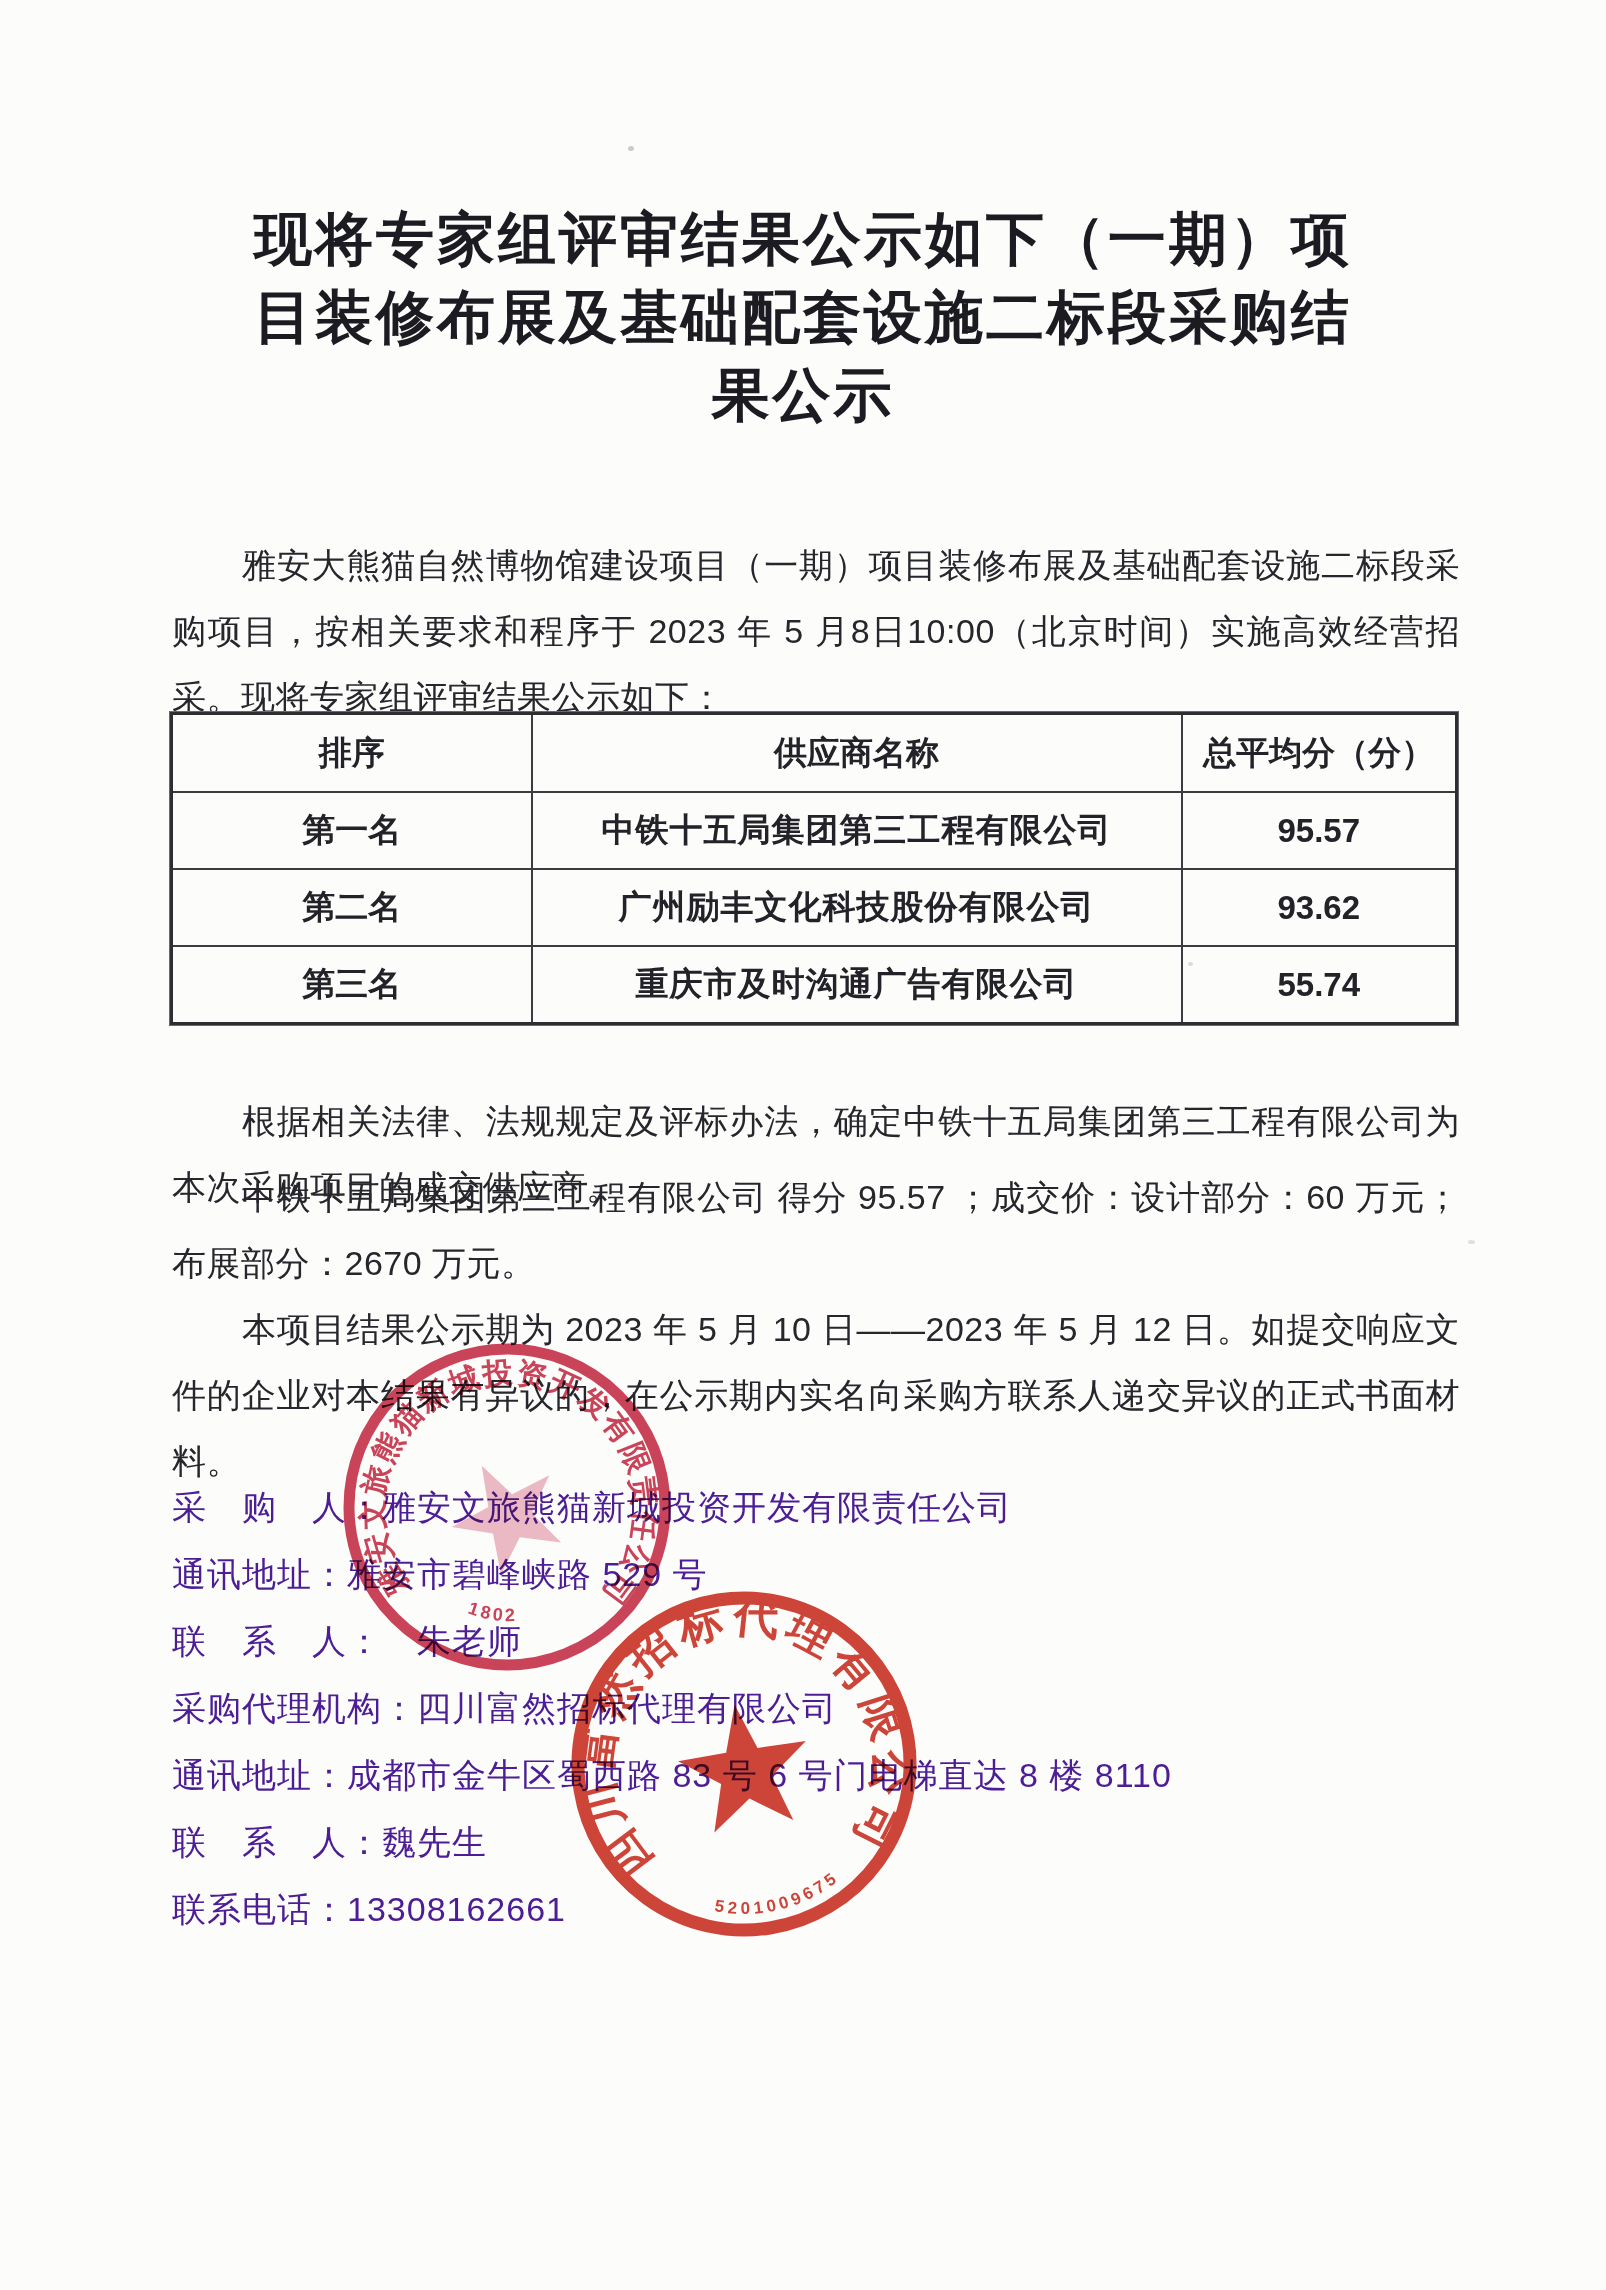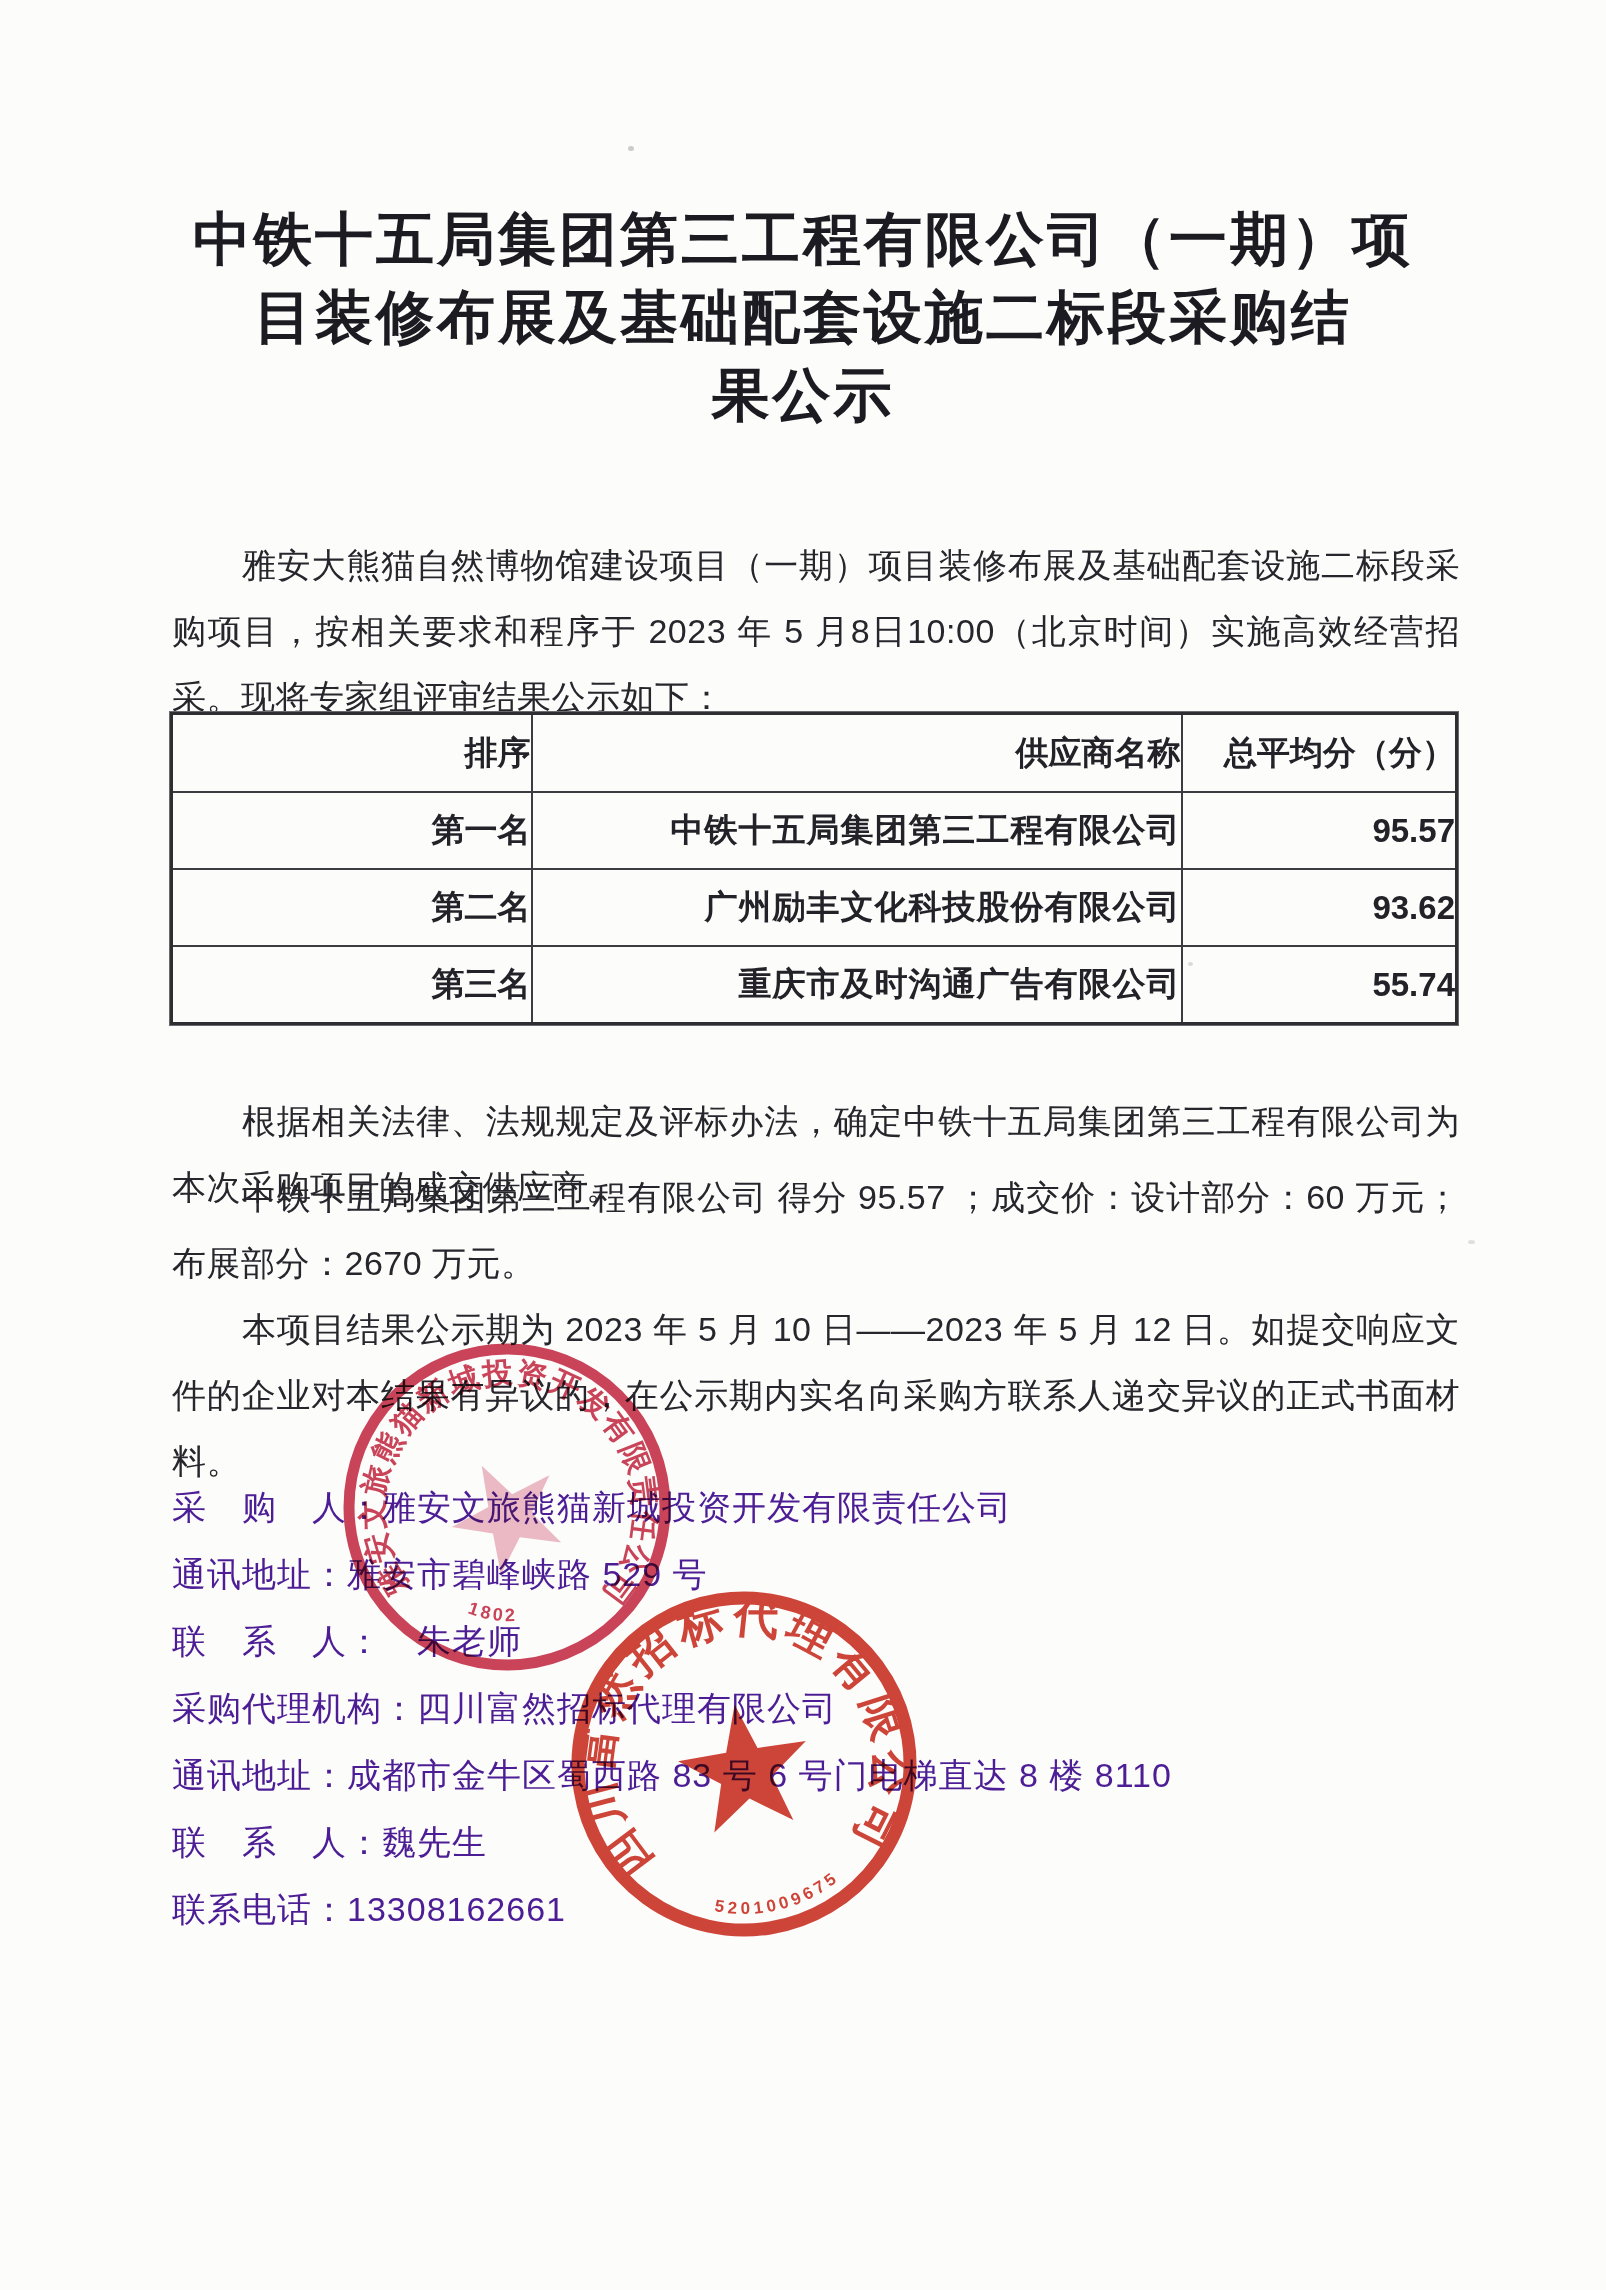--- a/index.html
+++ b/index.html
@@ -39,21 +39,21 @@
   .p4 { top:1296px; }
 
   table.results {
     position:absolute; top:712px; left:170px;
     width:1285px; border-collapse:collapse;
     table-layout:fixed;
     font-size:33px; color:#222228;
   }
   table.results th, table.results td {
     border:2px solid #3c3c40;
-    text-align:right; vertical-align:middle;
+    text-align:center; vertical-align:middle;
     padding:0; font-weight:500;
   }
   table.results { border:3px solid #2e2e32; box-shadow:0 0 0 1px #6a6a6e; }
   table.results thead th { height:76px; font-weight:600; }
   table.results tbody td { height:75px;font-weight:bold; }
   td.supplier { font-weight:600; letter-spacing:1px; }
   .col-rank { width:360px; }
   .col-supplier { width:650px; }
   .col-score { width:275px; }
 
@@ -78,21 +78,21 @@
 </head>
 <body>
 
 <div class="page">
 
   <div class="speck s1"></div>
   <div class="speck s2"></div>
   <div class="speck s3"></div>
 
   <h1 class="title">
-    <span>中铁十五局集团第三工程有限公司（一期）项</span>
+    <span>现将专家组评审结果公示如下（一期）项</span>
     <span>目装修布展及基础配套设施二标段采购结</span>
     <span>果公示</span>
   </h1>
 
   <p class="body p1">雅安大熊猫自然博物馆建设项目（一期）项目装修布展及基础配套设施二标段采购项目，按相关要求和程序于 2023 年 5 月8日10:00（北京时间）实施高效经营招采。现将专家组评审结果公示如下：</p>
 
   <table class="results">
     <colgroup>
       <col class="col-rank">
         <col class="col-supplier">

